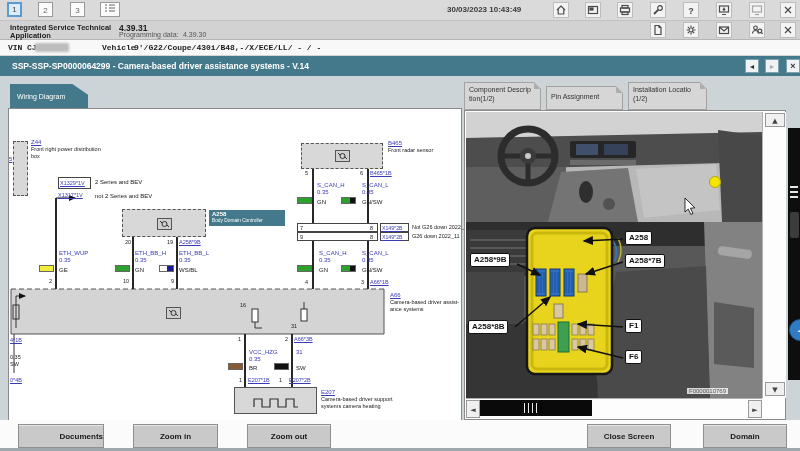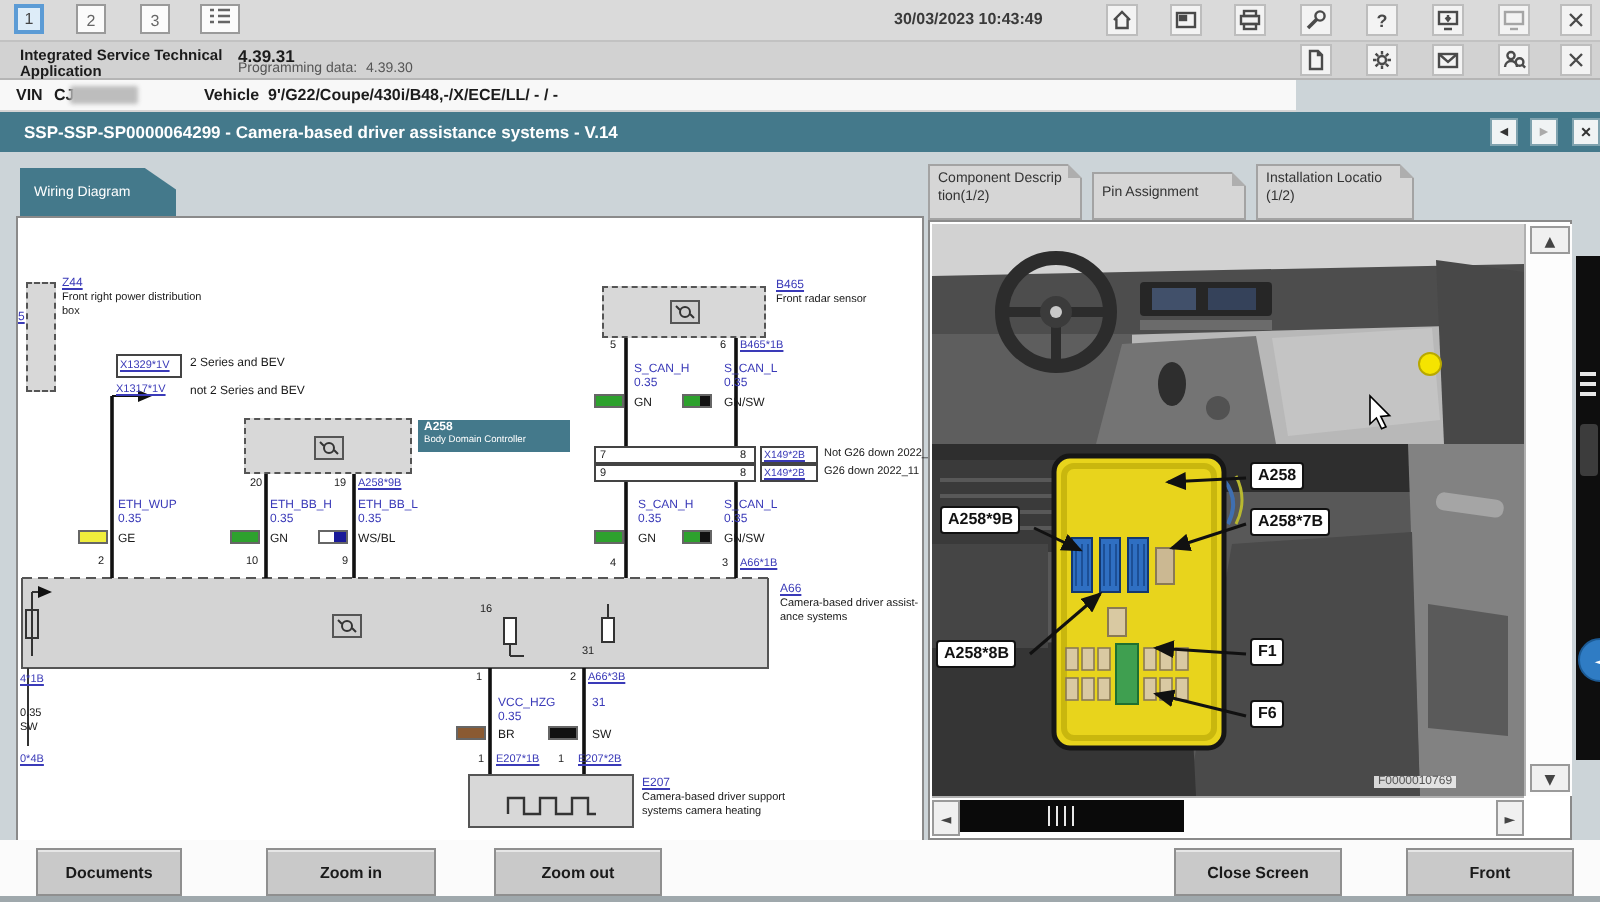--- a/index.html
+++ b/index.html
@@ -12,21 +12,21 @@
       font-size:8px;color:#666;text-align:center;line-height:15px;box-sizing:border-box;}
   .wf.sel{border:2px solid #5b9bd5;background:#ddecf8;line-height:12px;color:#444;}
   #datetime{left:447px;top:5px;font-size:8px;font-weight:bold;color:#3a3a3a;}
   .icon-btn{position:absolute;width:16px;height:16px;border:1px solid #bdbdbd;background:#f3f3f3;
       display:flex;align-items:center;justify-content:center;box-sizing:border-box;}
   .icon-btn svg{width:12px;height:12px;stroke:#4a4a4a;fill:none;stroke-width:1.2;}
   .icon-btn.dim svg{stroke:#a5a5a5;}
   #header-strip{left:0;top:21px;width:800px;height:18px;background:#d2d2d2;border-bottom:1px solid #b5b5b5;}
   .h-title{font-size:7.5px;font-weight:bold;color:#1c1c1c;white-space:nowrap;}
   .h-sub{font-size:7px;color:#555;white-space:nowrap;}
-  #vin-bar{left:0;top:40px;width:648px;height:15px;background:#f8f8f8;border-bottom:1px solid #d5d5d5;}
+  #vin-bar{left:0;top:40px;width:800px;height:15px;background:#f8f8f8;border-bottom:1px solid #d5d5d5;font-family:Liberation Mono, monospace;}
   .vin-txt{font-size:8px;font-weight:bold;color:#1c1c1c;white-space:nowrap;}
   #vin-redact{left:35px;top:3px;width:34px;height:9px;background:#bdbdbd;filter:blur(1px);border-radius:1px;}
   
   #title-bar{left:0;top:56px;width:800px;height:20px;background:#44798b;}
   #doc-title{left:12px;top:5px;font-size:8.5px;font-weight:bold;color:#fff;white-space:nowrap;}
   .nav-btn{position:absolute;top:3px;width:14px;height:14px;background:#f0f3f4;border:1px solid #7fa2ae;
       font-size:7px;text-align:center;line-height:14px;color:#333;box-sizing:border-box;}
   .nav-btn.dim{color:#aaa;}
   
   #tab-wiring{left:10px;top:84px;width:78px;height:24px;background:#44798b;color:#fff;font-size:7px;
@@ -495,20 +495,20 @@
       <div class="grips"></div>
     </div>
 
   <div class="abs" id="side-strip">
     <div class="bars"></div>
     <div class="blob"></div>
   </div>
   <div class="abs" id="panel-handle">◄</div>
 
   <div class="abs" id="footer">
-    <div class="fbtn" style="left:18px;width:73px;">Documents</div>
+    <div class="fbtn" style="left:18px;width:86px;text-align:right;">Documents</div>
     <div class="fbtn" style="left:133px;width:85px;">Zoom in</div>
     <div class="fbtn" style="left:247px;width:84px;">Zoom out</div>
     <div class="fbtn" style="left:587px;width:84px;">Close Screen</div>
-    <div class="fbtn" style="left:703px;width:84px;">Front</div>
+    <div class="fbtn" style="left:703px;width:84px;">Domain</div>
   </div>
   <div class="abs" id="bottom-edge"></div>
 </div>
 
 </body></html>

